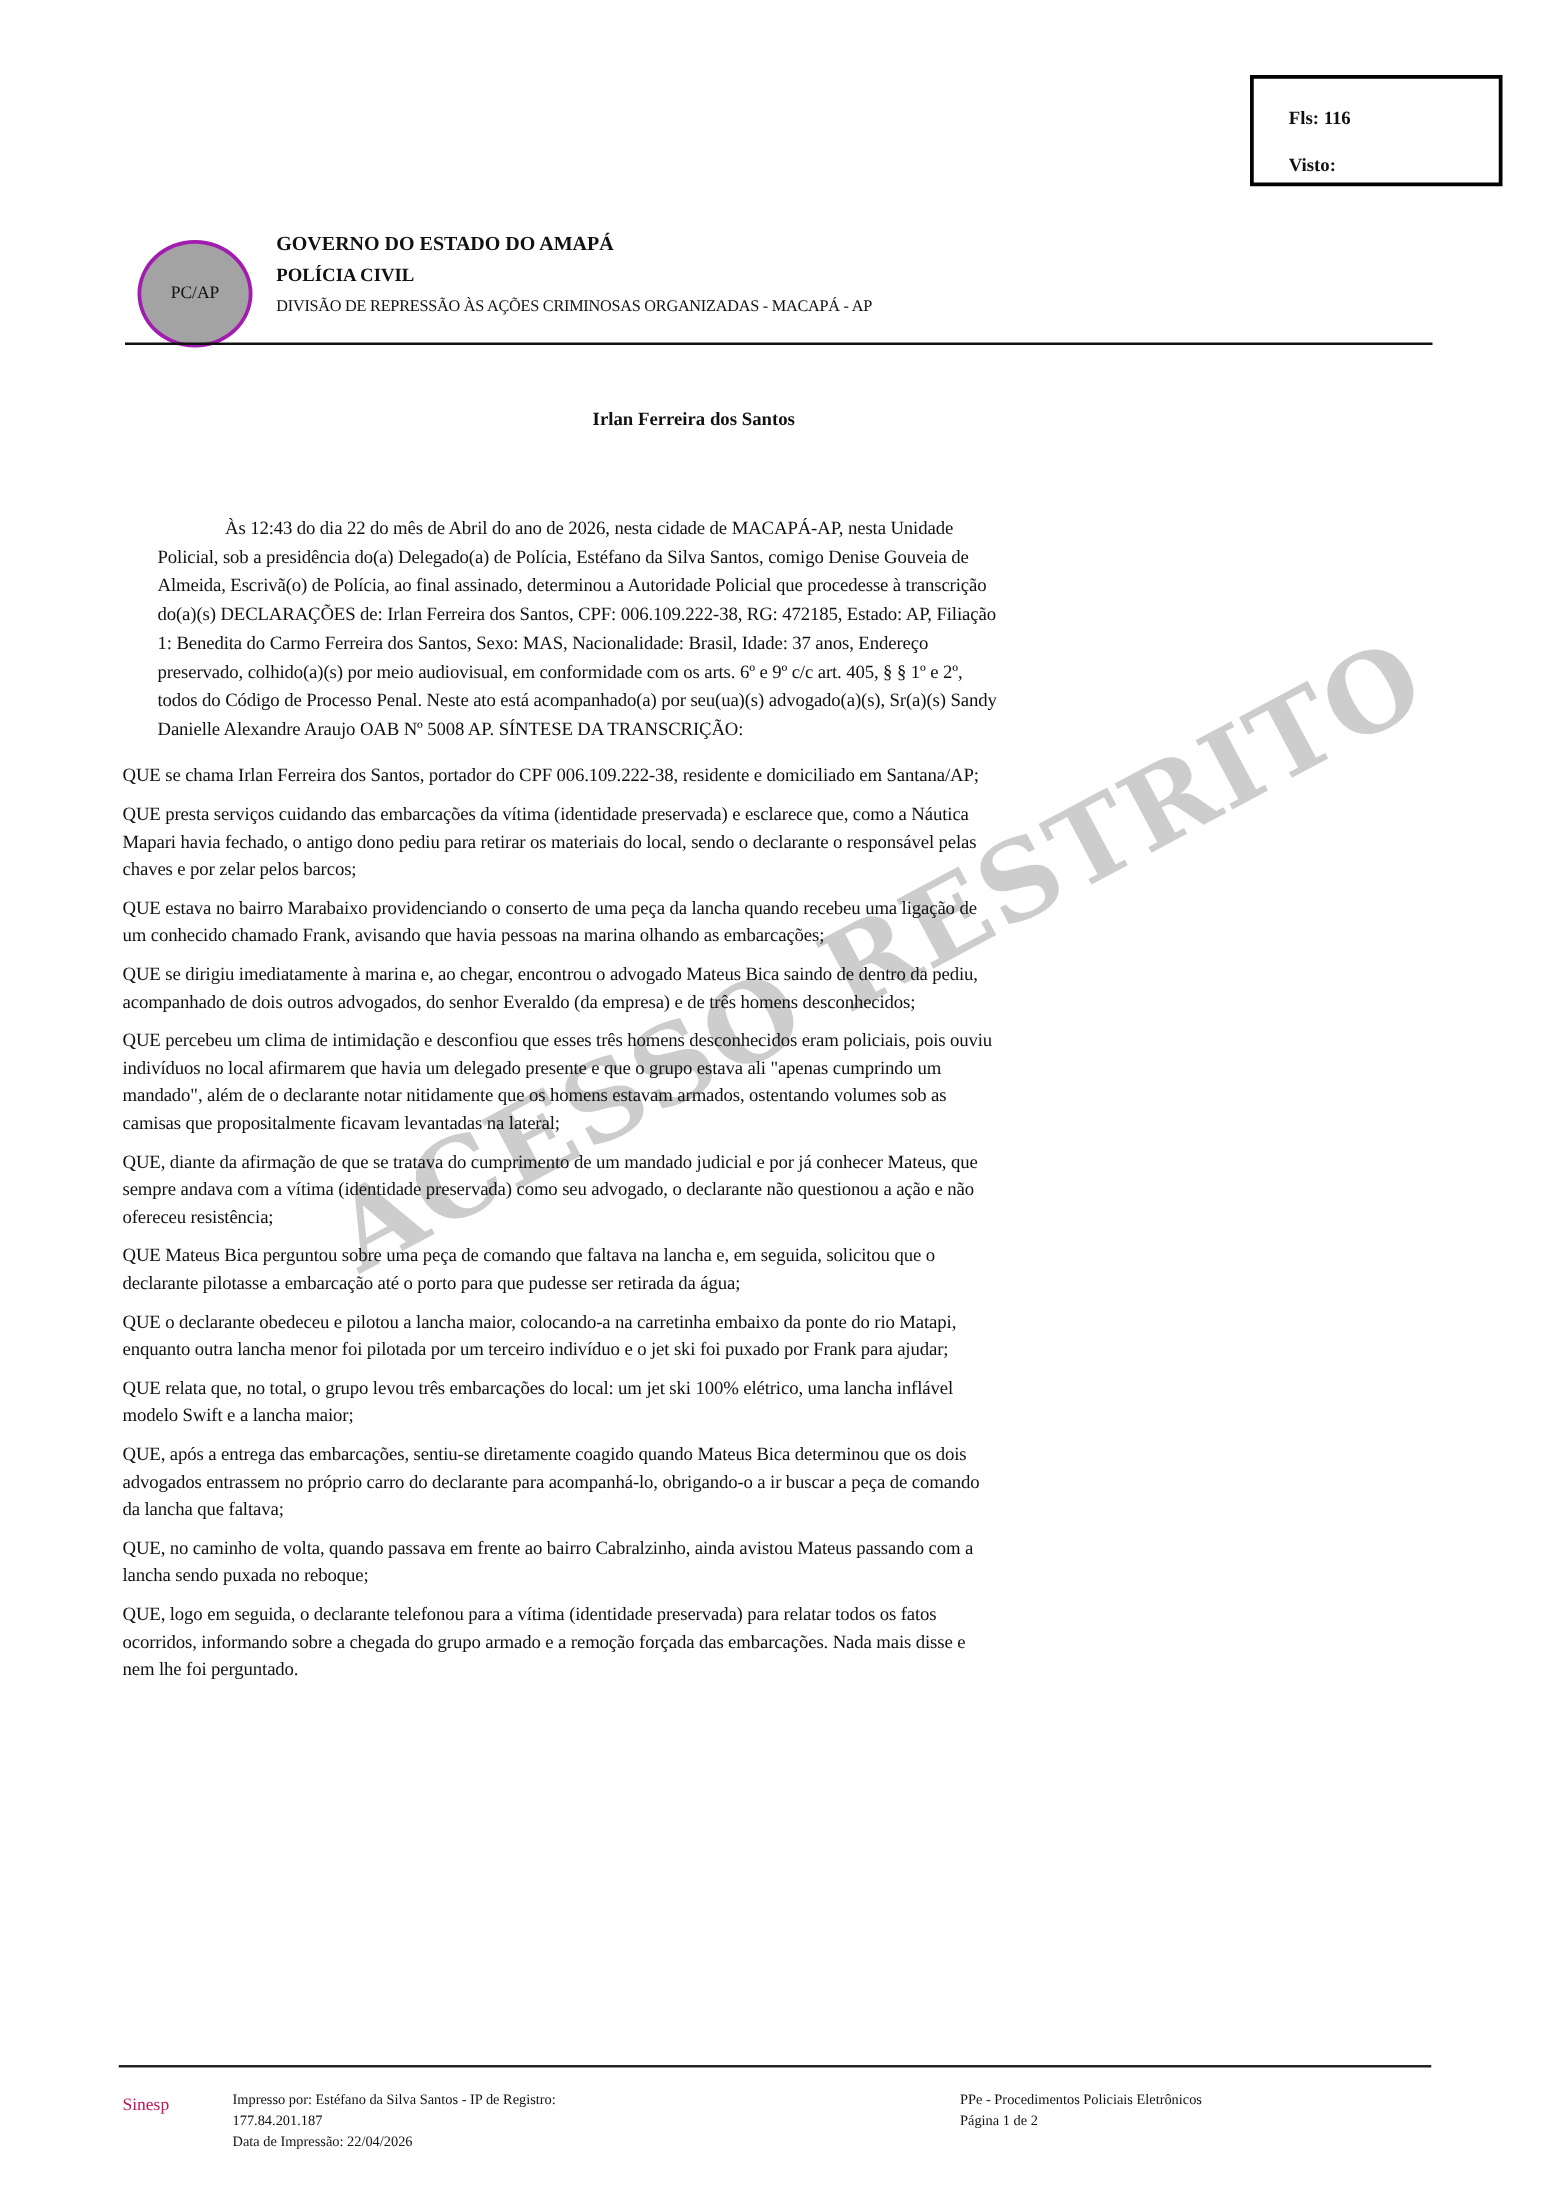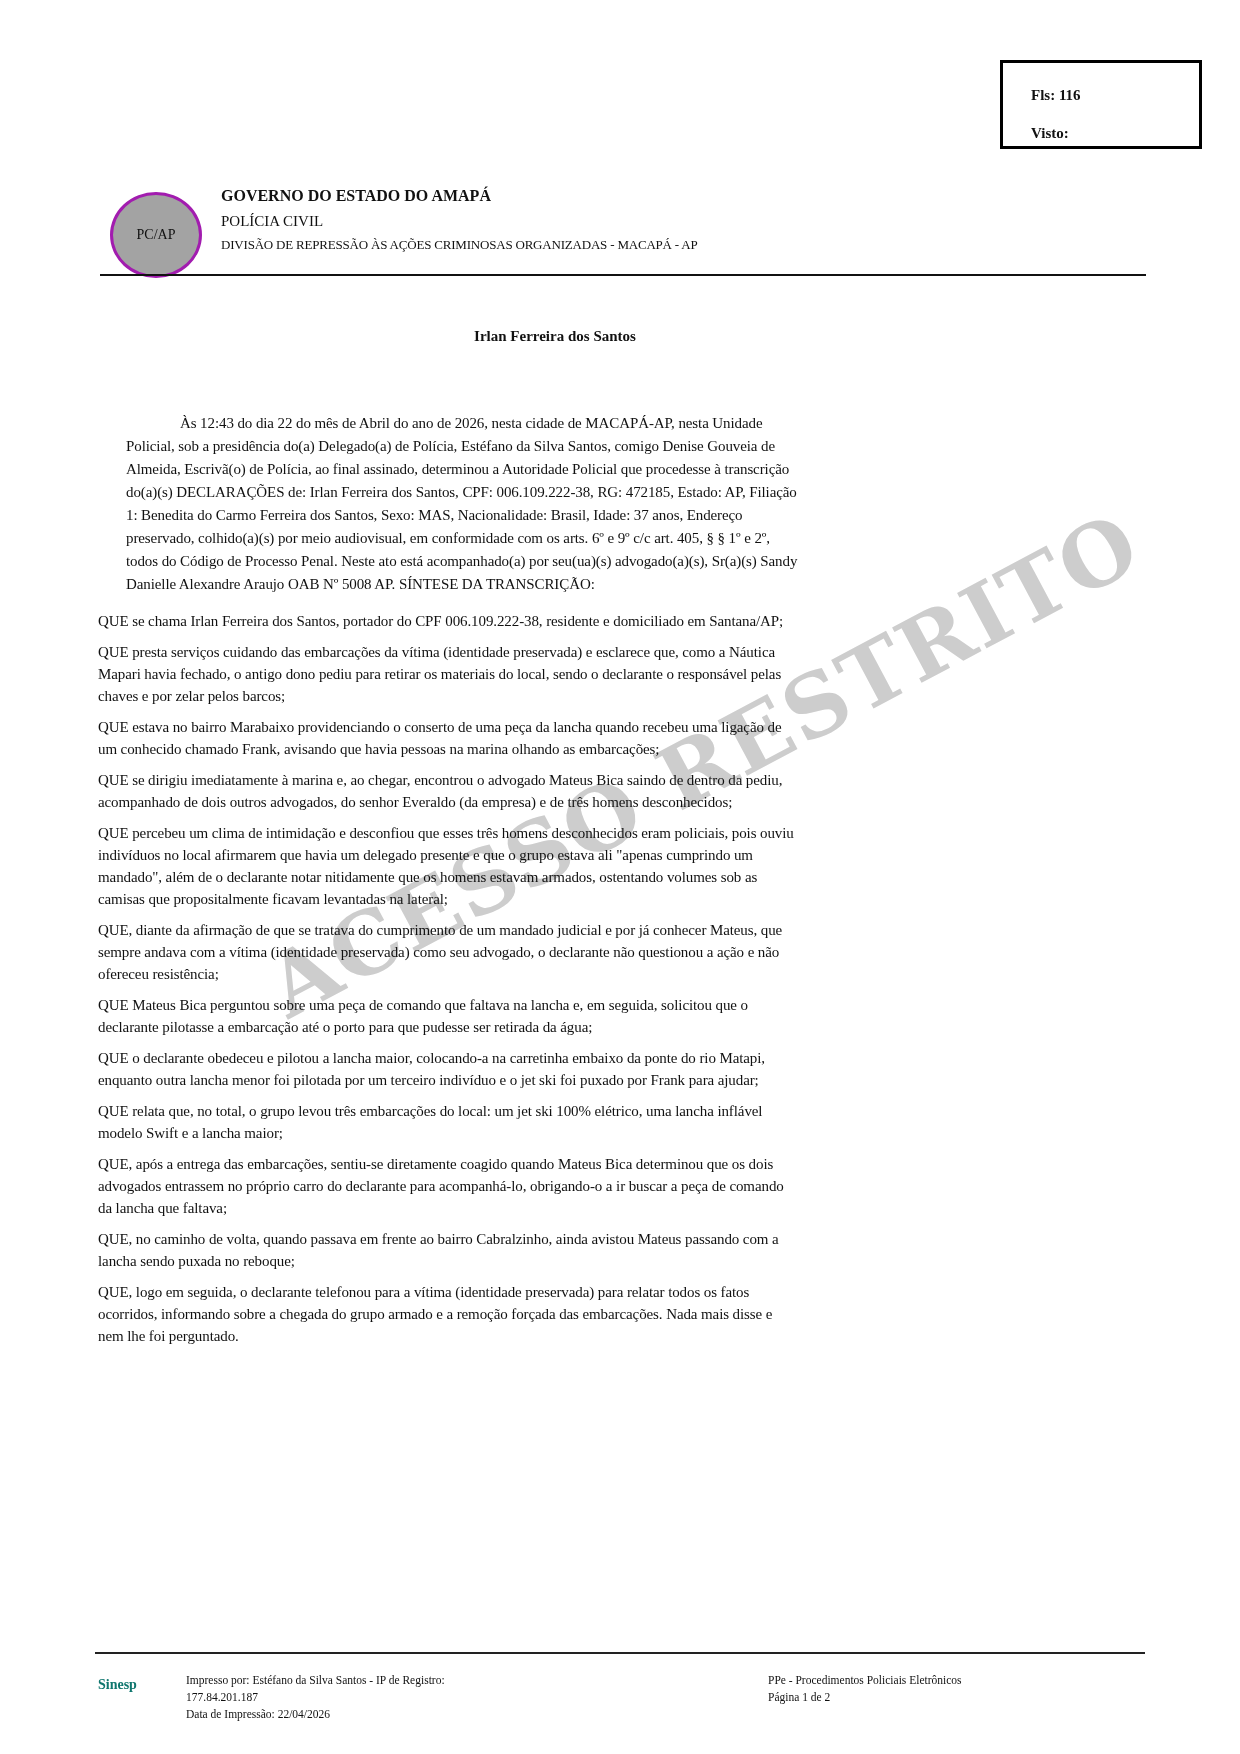--- a/index.html
+++ b/index.html
@@ -45,21 +45,21 @@
     display: flex; align-items: center; justify-content: center;
     font-size: 14px;
     background: #a3a3a3;
   }
   .header-text {
     position: absolute;
     left: 221px; top: 188px;
     line-height: 1.0;
   }
   .header-text .h1 { font-weight: bold; font-size: 16px; }
-  .header-text .h2 { font-weight: normal; font-size: 15px; margin-top: 10px; }
+  .header-text .h2 { font-weight: bold; font-size: 15px; margin-top: 10px; }
   .header-text .h3 { font-size: 13px; margin-top: 9px; letter-spacing: -0.2px; }
   .header-rule {
     position: absolute;
     left: 100px; top: 274px;
     width: 1046px; height: 2px;
     background: #111;
   }
 
   .title-block {
     position: absolute;
@@ -91,23 +91,23 @@
 
   .footer-rule {
     position: absolute;
     left: 95px; top: 1652px;
     width: 1050px; height: 2px;
     background: #222;
   }
   .footer-brand {
     position: absolute;
     left: 98px; top: 1677px;
-    font-weight: bold;
+    font-weight: normal;
     font-size: 14px;
-    color: #0f766e;
+    color: #be185d;
   }
   .footer-print {
     position: absolute;
     left: 186px; top: 1672px;
     font-size: 11.5px;
     line-height: 17px;
   }
   .footer-system {
     position: absolute;
     left: 768px; top: 1672px;

